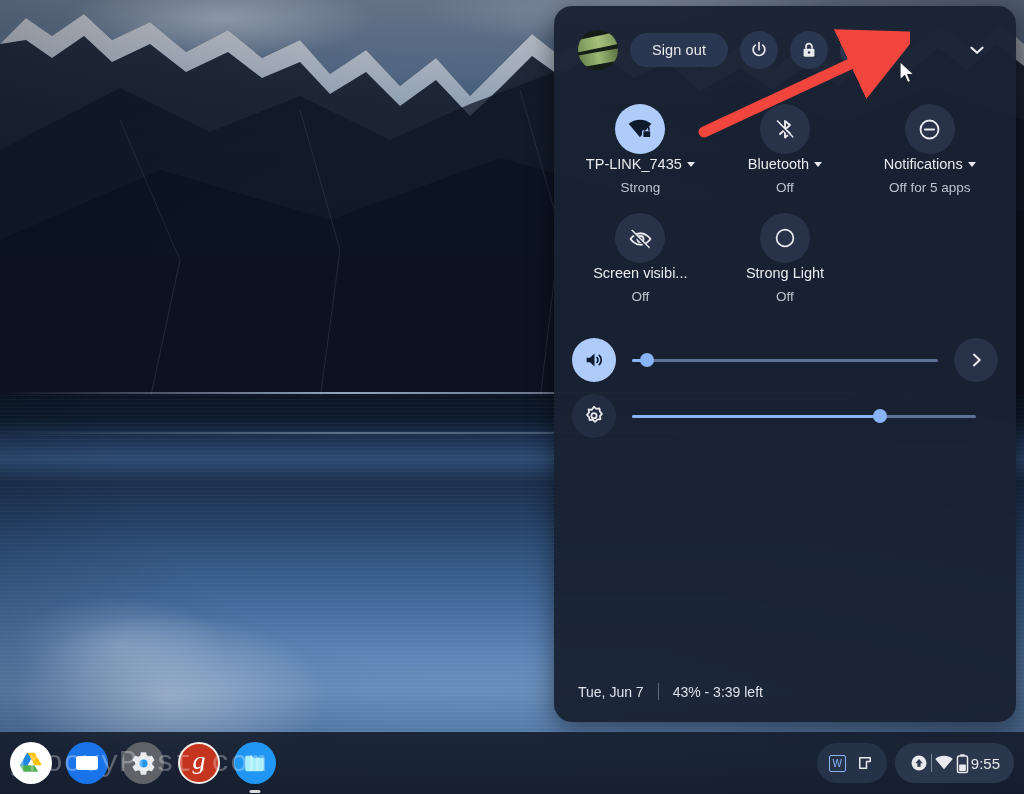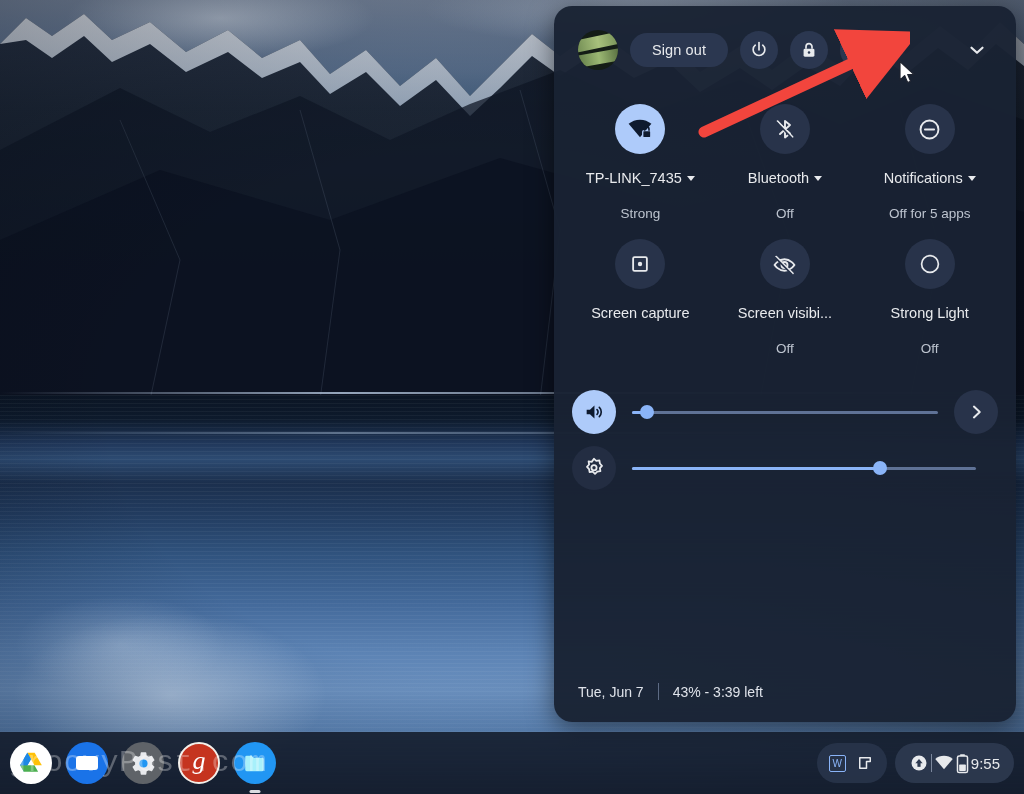--- a/index.html
+++ b/index.html
@@ -119,28 +119,28 @@
     padding-top: 12px; cursor: pointer; background: none; border: none;
   }
   .tile-ico {
     width: 50px; height: 50px; border-radius: 50%;
     background: #28334a;
     display: flex; align-items: center; justify-content: center;
     position: relative;
   }
   .tile-ico.on { background: #aecbfa; }
   .tile-label {
-    margin-top: 14px; color: #e8eaed; font-size: 14.5px;
+    color: #e8eaed; font-size: 14.5px;
     text-align: left; line-height: 1.38; max-width: 130px;
     display: flex; align-items: center; gap: 5px;
     white-space: nowrap;
   }
   .tile-label.wrap { white-space: normal; display: block; }
   .tile-sub {
-    margin-top: 18px; color: #bdc4cf; font-size: 13.5px; text-align: left;
+    margin-top: 6px; color: #bdc4cf; font-size: 13.5px; text-align: left;
   }
   .caret {
     width: 0; height: 0; display: inline-block;
     border-left: 4.5px solid transparent; border-right: 4.5px solid transparent;
     border-top: 5.5px solid #e8eaed; flex: 0 0 auto;
   }
 
   
   .sliders { padding: 28px 18px 0 18px; }
   .slider-row { display: flex; align-items: center; gap: 16px; height: 56px; }
@@ -342,29 +342,20 @@
             <path d="M7.6 12h8.8" stroke="#e8eaed" stroke-width="1.8" stroke-linecap="round"></path>
           </svg>
         </div>
         <div class="tile-label">
           <span>Notifications</span>
           <span class="caret"></span>
         </div>
         <div class="tile-sub">Off for 5 apps</div>
       </div>
 
-      <div class="tile">
-        <div class="tile-ico">
-          <svg width="22" height="22" viewBox="0 0 24 24">
-            <rect x="4.5" y="4.5" width="15" height="15" rx="1.6" stroke="#e8eaed" stroke-width="2" fill="none"></rect>
-            <circle cx="12" cy="12" r="2.4" fill="#e8eaed"></circle>
-          </svg>
-        </div>
-        <div class="tile-label wrap">Screen capture</div>
-      </div>
 
       <div class="tile">
         <div class="tile-ico">
           <svg width="25" height="25" viewBox="0 0 24 24">
             <path d="M2.5 12.5S6 7 12 7s9.5 5.5 9.5 5.5-3.5 5.5-9.5 5.5S2.5 12.5 2.5 12.5z" stroke="#e8eaed" stroke-width="1.8" fill="none"></path>
             <circle cx="12" cy="12.5" r="2.9" stroke="#e8eaed" stroke-width="1.8" fill="none"></circle>
             <path d="M4 4.5l16 16" stroke="#e8eaed" stroke-width="1.9" stroke-linecap="round"></path>
             <path d="M3.1 5.4l16 16" stroke="#28334a" stroke-width="1.6" stroke-linecap="round"></path>
           </svg>
         </div>

